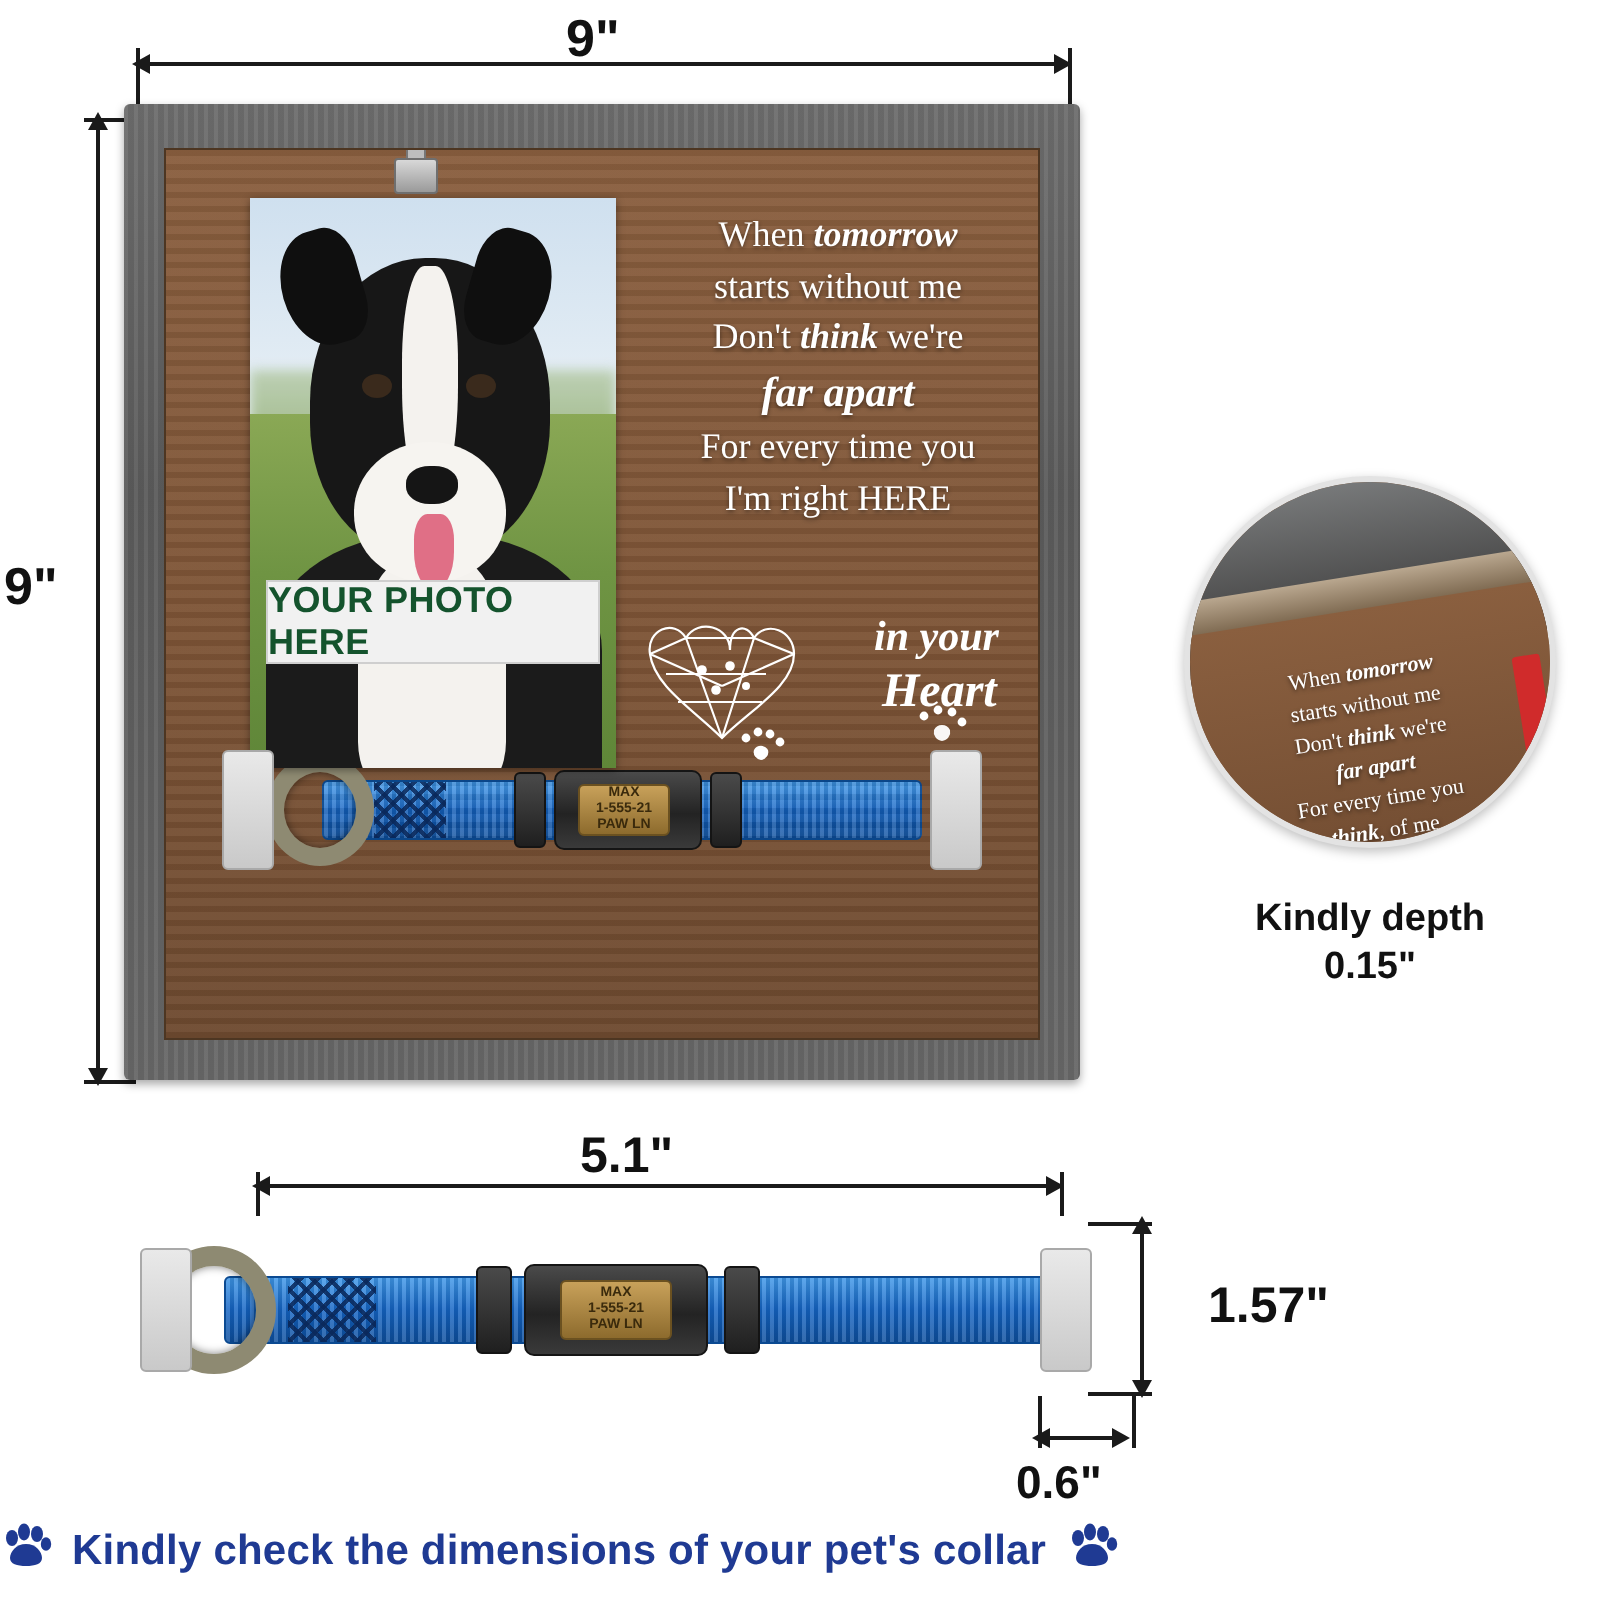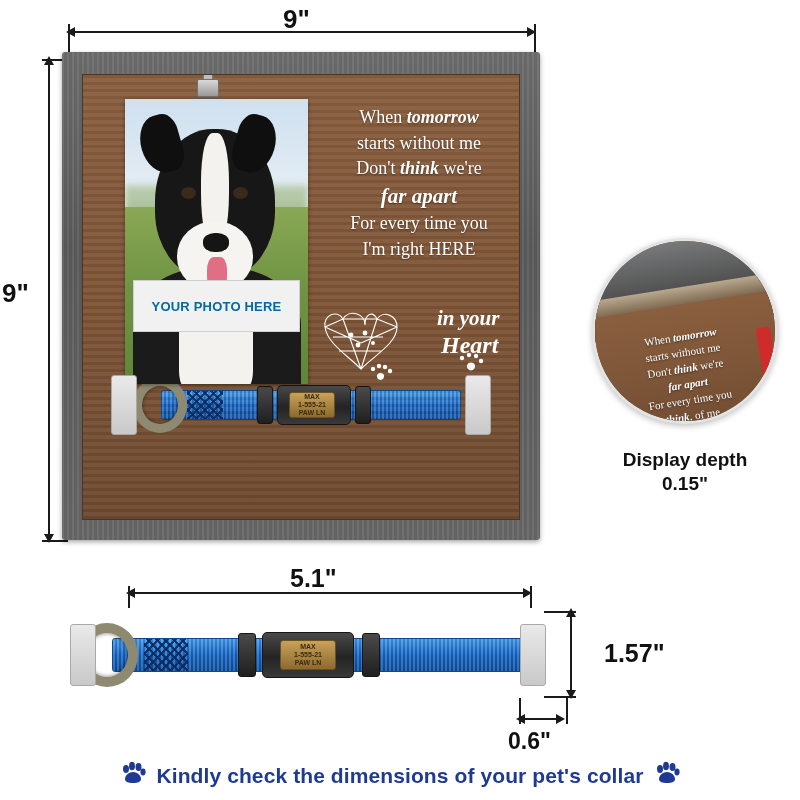--- a/index.html
+++ b/index.html
@@ -104,24 +104,24 @@
   .dog-blaze{ position:absolute; left:76px; top:34px; width:30px; height:120px; background:#f4f2ee; border-radius:40% 40% 50% 50%;}
   .dog-cheek{ position:absolute; left:52px; top:120px; width:80px; height:76px; background:#f6f4f0; border-radius:50% 50% 48% 48%;}
   .dog-eye-l{ position:absolute; left:58px; top:86px; width:15px; height:12px; background:#3a2a1c; border-radius:50%;}
   .dog-eye-r{ position:absolute; left:108px; top:86px; width:15px; height:12px; background:#3a2a1c; border-radius:50%;}
   .dog-nose{ position:absolute; left:79px; top:132px; width:26px; height:19px; background:#151515; border-radius:45%;}
   .dog-tongue{ position:absolute; left:84px; top:158px; width:20px; height:38px; background:#e06f86; border-radius:40% 40% 60% 60%;}
   .dog-body{ position:absolute; left:8px; top:168px; width:168px; height:130px; background:#1b1b1b; border-radius:45% 45% 10% 10%;}
   .dog-chest{ position:absolute; left:54px; top:176px; width:74px; height:120px; background:#f4f2ee; border-radius:45% 45% 20% 20%;}
 
   .photo-caption {
-    position:absolute; left:8px; bottom:52px; width:167px; height:52px;
+    position:absolute; left:8px; bottom:52px; width:167px; height:42px;
     background:#f1f1f1; border:1px solid #cfcfcf;
     display:flex; align-items:center; justify-content:center;
-    font-size:13px; font-weight:bold; color:#0369a1; letter-spacing:.2px;
+    font-size:18px; font-weight:bold; color:#14532d; letter-spacing:.2px;
     z-index:7;
   }
 
   
   .poem {
     position:absolute; left:238px; top:30px; width:196px;
     text-align:center; color:#ffffff; z-index:5;
     font-family: "Liberation Serif", serif;
     text-shadow:0 1px 2px rgba(0,0,0,.45);
     line-height:1.42;
@@ -221,21 +221,21 @@
     background:#d02b2b; transform:rotate(-9deg); border-radius:2px;
   }
   .depth-caption{
     position:absolute; left:572px; top:448px; width:226px;
     text-align:center; font-weight:bold; font-size:19px; color:#111; line-height:1.25;
   }
 
   
   #banner {
     position:absolute; left:0; top:752px; width:800px; height:48px;
-    display:flex; align-items:center; justify-content:center; gap:10px;
+    display:flex; align-items:center; gap:10px;
   }
   #banner .txt { font-size:21px; font-weight:bold; color:#1f3a93; letter-spacing:.1px; }
   .paw { color:#1f3a93; font-size:22px; }
 </style>
 </head>
 <body>
 
 <div>
   <div class="line-h" style="left:70px; top:31px; width:462px;"></div>
   <div class="arrow arrow-l" style="left:66px; top:27px;"></div>
@@ -346,21 +346,21 @@
     <div><span>When </span><span class="it">tomorrow</span></div>
     <div>starts without me</div>
     <div><span>Don't </span><span class="it">think</span><span> we're</span></div>
     <div class="it">far apart</div>
     <div>For every time you</div>
     <div><span class="it">think</span><span>, of me</span></div>
     <div>I'm right HERE</div>
   </div>
 </div>
 <div class="depth-caption">
-  <div>Display depth</div>
+  <div>Kindly depth</div>
   <div>0.15"</div>
 </div>
 
 <div>
   <div class="line-h" style="left:130px; top:592px; width:398px;"></div>
   <div class="arrow arrow-l" style="left:126px; top:588px;"></div>
   <div class="arrow arrow-r" style="left:523px; top:588px;"></div>
   <div class="tick-v" style="left:128px; top:586px; height:22px;"></div>
   <div class="tick-v" style="left:530px; top:586px; height:22px;"></div>
   <div class="dim-label" style="left:290px; top:564px; font-size:25px;">5.1"</div>

